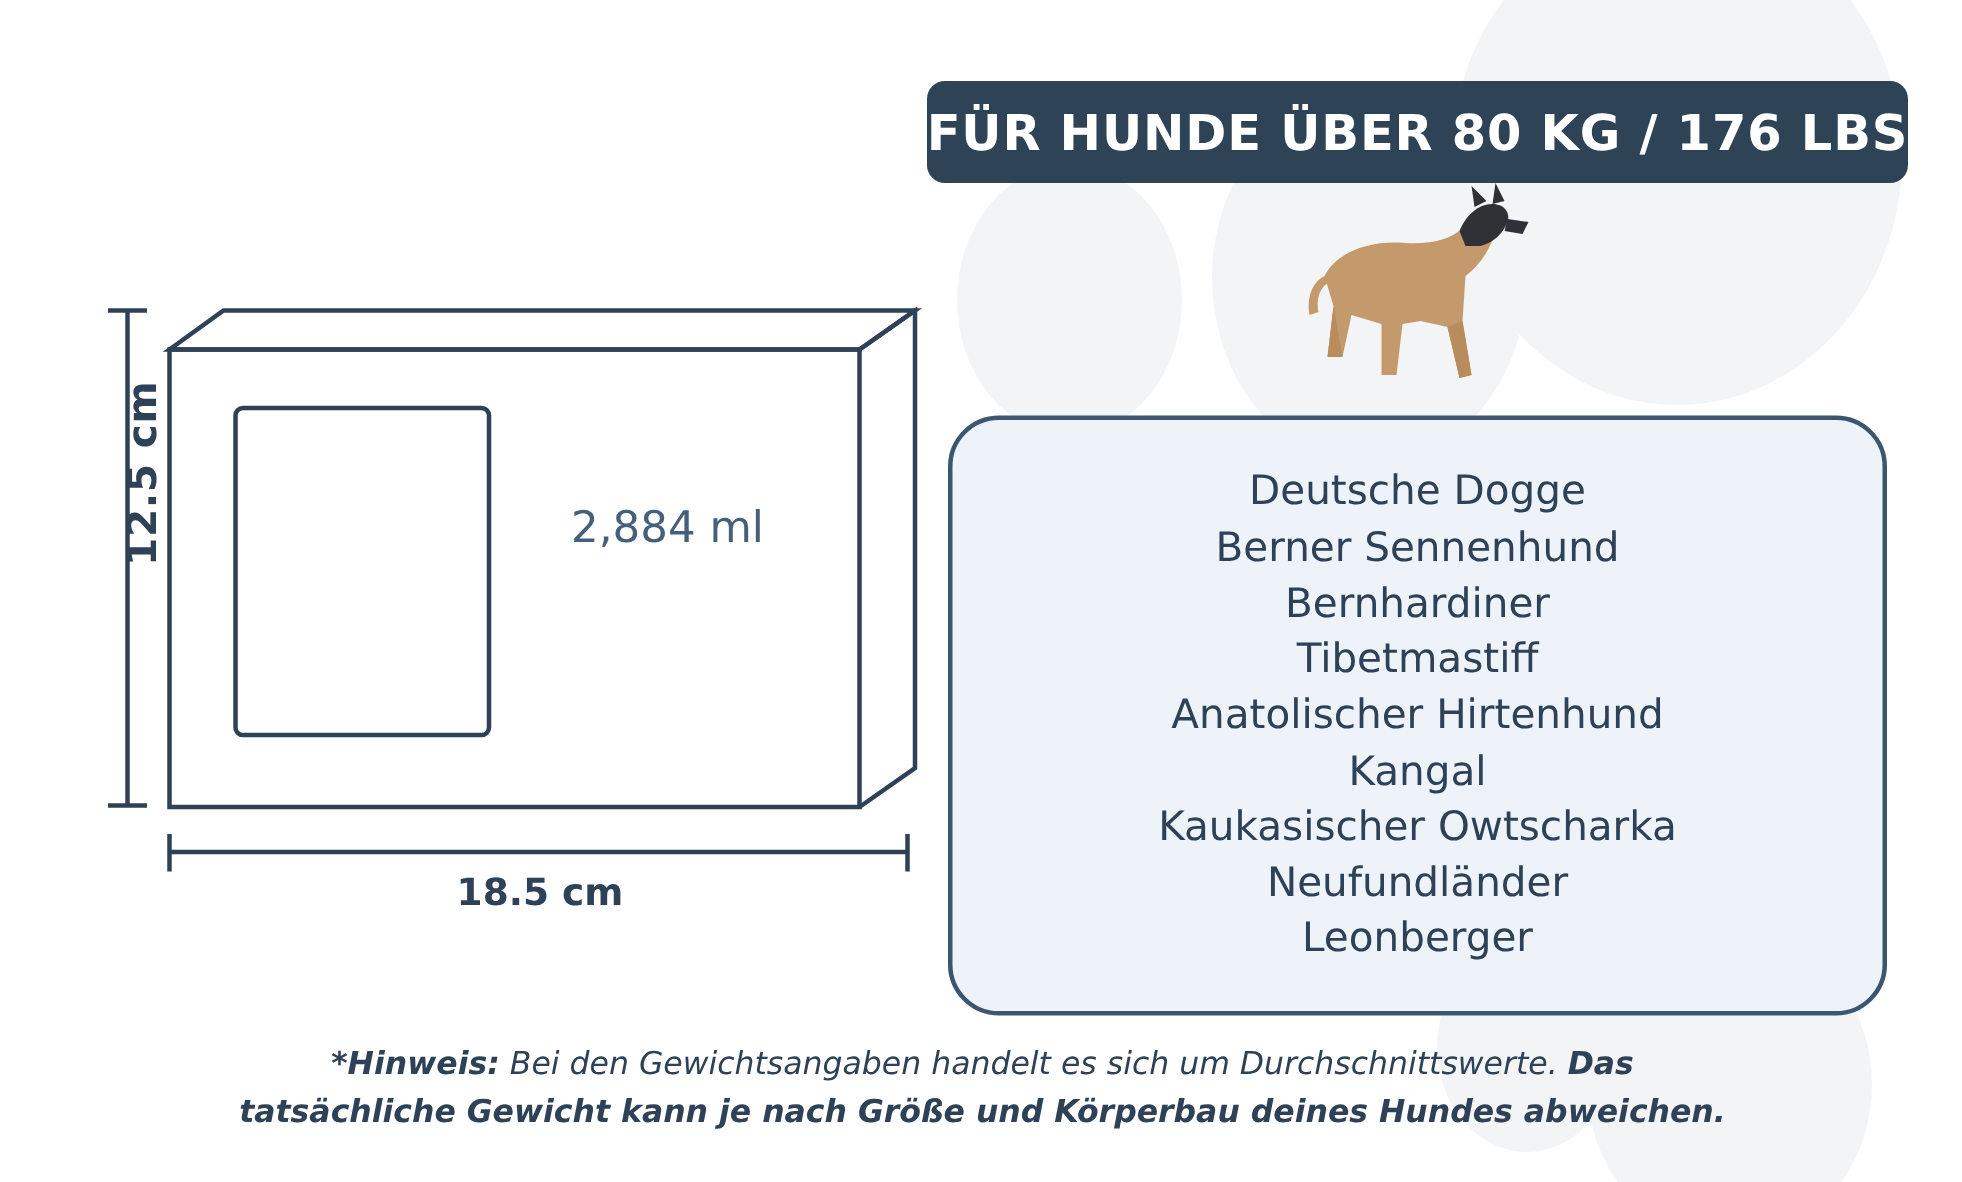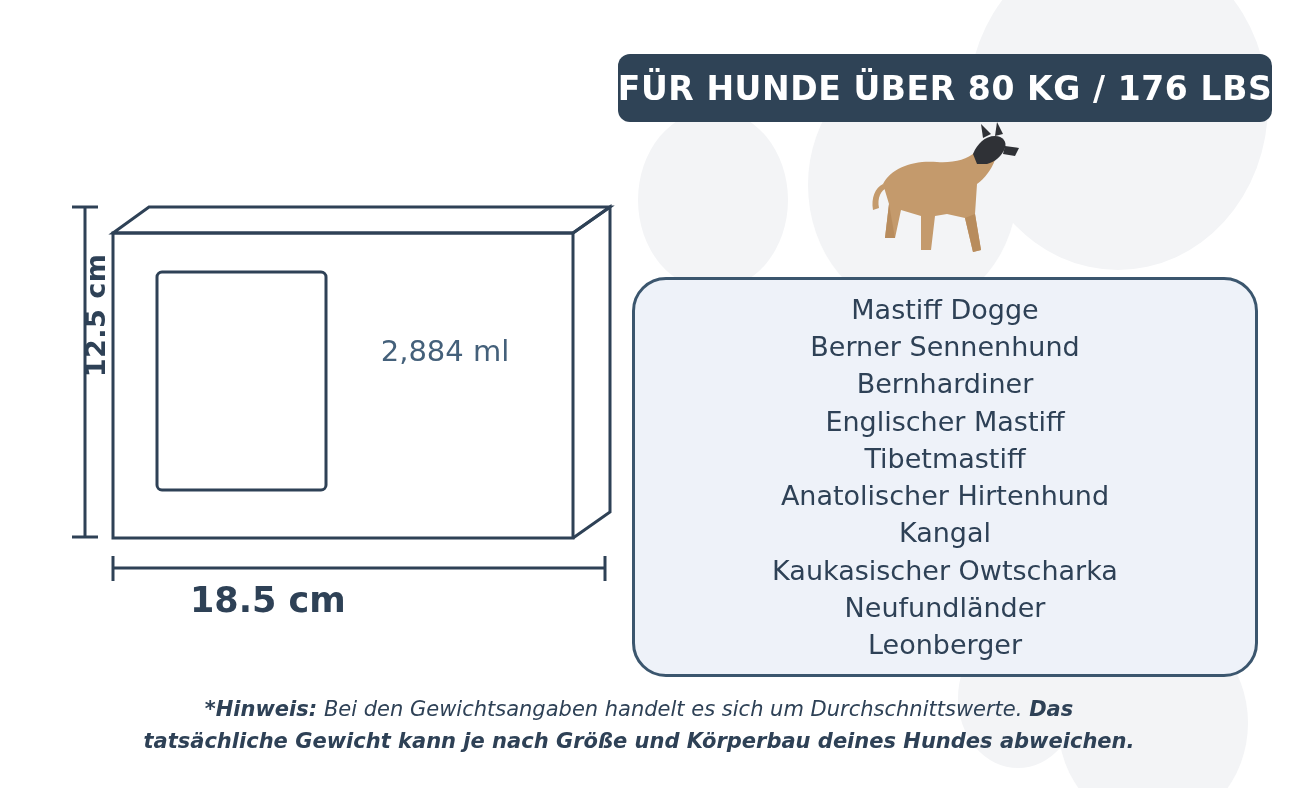--- a/index.html
+++ b/index.html
@@ -46,21 +46,22 @@
     font-weight: 700;
     letter-spacing: .5px;
     color: #2e4156;
     white-space: nowrap;
   }
   .dim-label-h {
     position: absolute;
     left: 190px;
     top: 580px;
     width: 340px;
-    font-size: 35px;
+    text-align: center;
+    font-size: 25px;
     font-weight: 700;
     color: #2e4156;
   }
   .volume-text {
     position: absolute;
     left: 300px;
     top: 332px;
     width: 290px;
     text-align: center;
     font-size: 29px;
@@ -122,21 +123,21 @@
     font-size: 27px;
     line-height: 1.38;
     color: #2e4156;
     text-align: center;
     white-space: nowrap;
   }
 
   
   .footnote {
     position: absolute;
-    left: 134px;
+    left: 150px;
     top: 694px;
     width: 1010px;
     text-align: center;
     font-size: 21px;
     font-style: italic;
     line-height: 1.5;
     color: #2e4156;
     z-index: 3;
   }
   .footnote b { font-weight: 700; }
@@ -195,24 +196,23 @@
     <path d="M128,20 L126,6 L136,16 Z" fill="#2f3136"></path>
     <path d="M140,18 L142,4 L148,16 Z" fill="#2f3136"></path>
 
     <path d="M150,28 L164,30 L160,38 L148,36 Z" fill="#2f3136"></path>
 
     <path d="M28,66 C20,70 16,80 18,92 L24,90 C22,80 26,72 32,70 Z" fill="#c49a6c"></path>
   </svg>
 </div>
 
 <div class="breed-card">
-  <div class="breed-item">Mastiff Dogge</div>
+  <div class="breed-item">Deutsche Dogge</div>
   <div class="breed-item">Berner Sennenhund</div>
   <div class="breed-item">Bernhardiner</div>
-  <div class="breed-item">Englischer Mastiff</div>
   <div class="breed-item">Tibetmastiff</div>
   <div class="breed-item">Anatolischer Hirtenhund</div>
   <div class="breed-item">Kangal</div>
   <div class="breed-item">Kaukasischer Owtscharka</div>
   <div class="breed-item">Neufundländer</div>
   <div class="breed-item">Leonberger</div>
 </div>
 
 <div class="footnote">
   <b>*Hinweis:</b><span> Bei den Gewichtsangaben handelt es sich um Durchschnittswerte. </span><b>Das tatsächliche Gewicht kann je nach Größe und Körperbau deines Hundes abweichen.</b>

